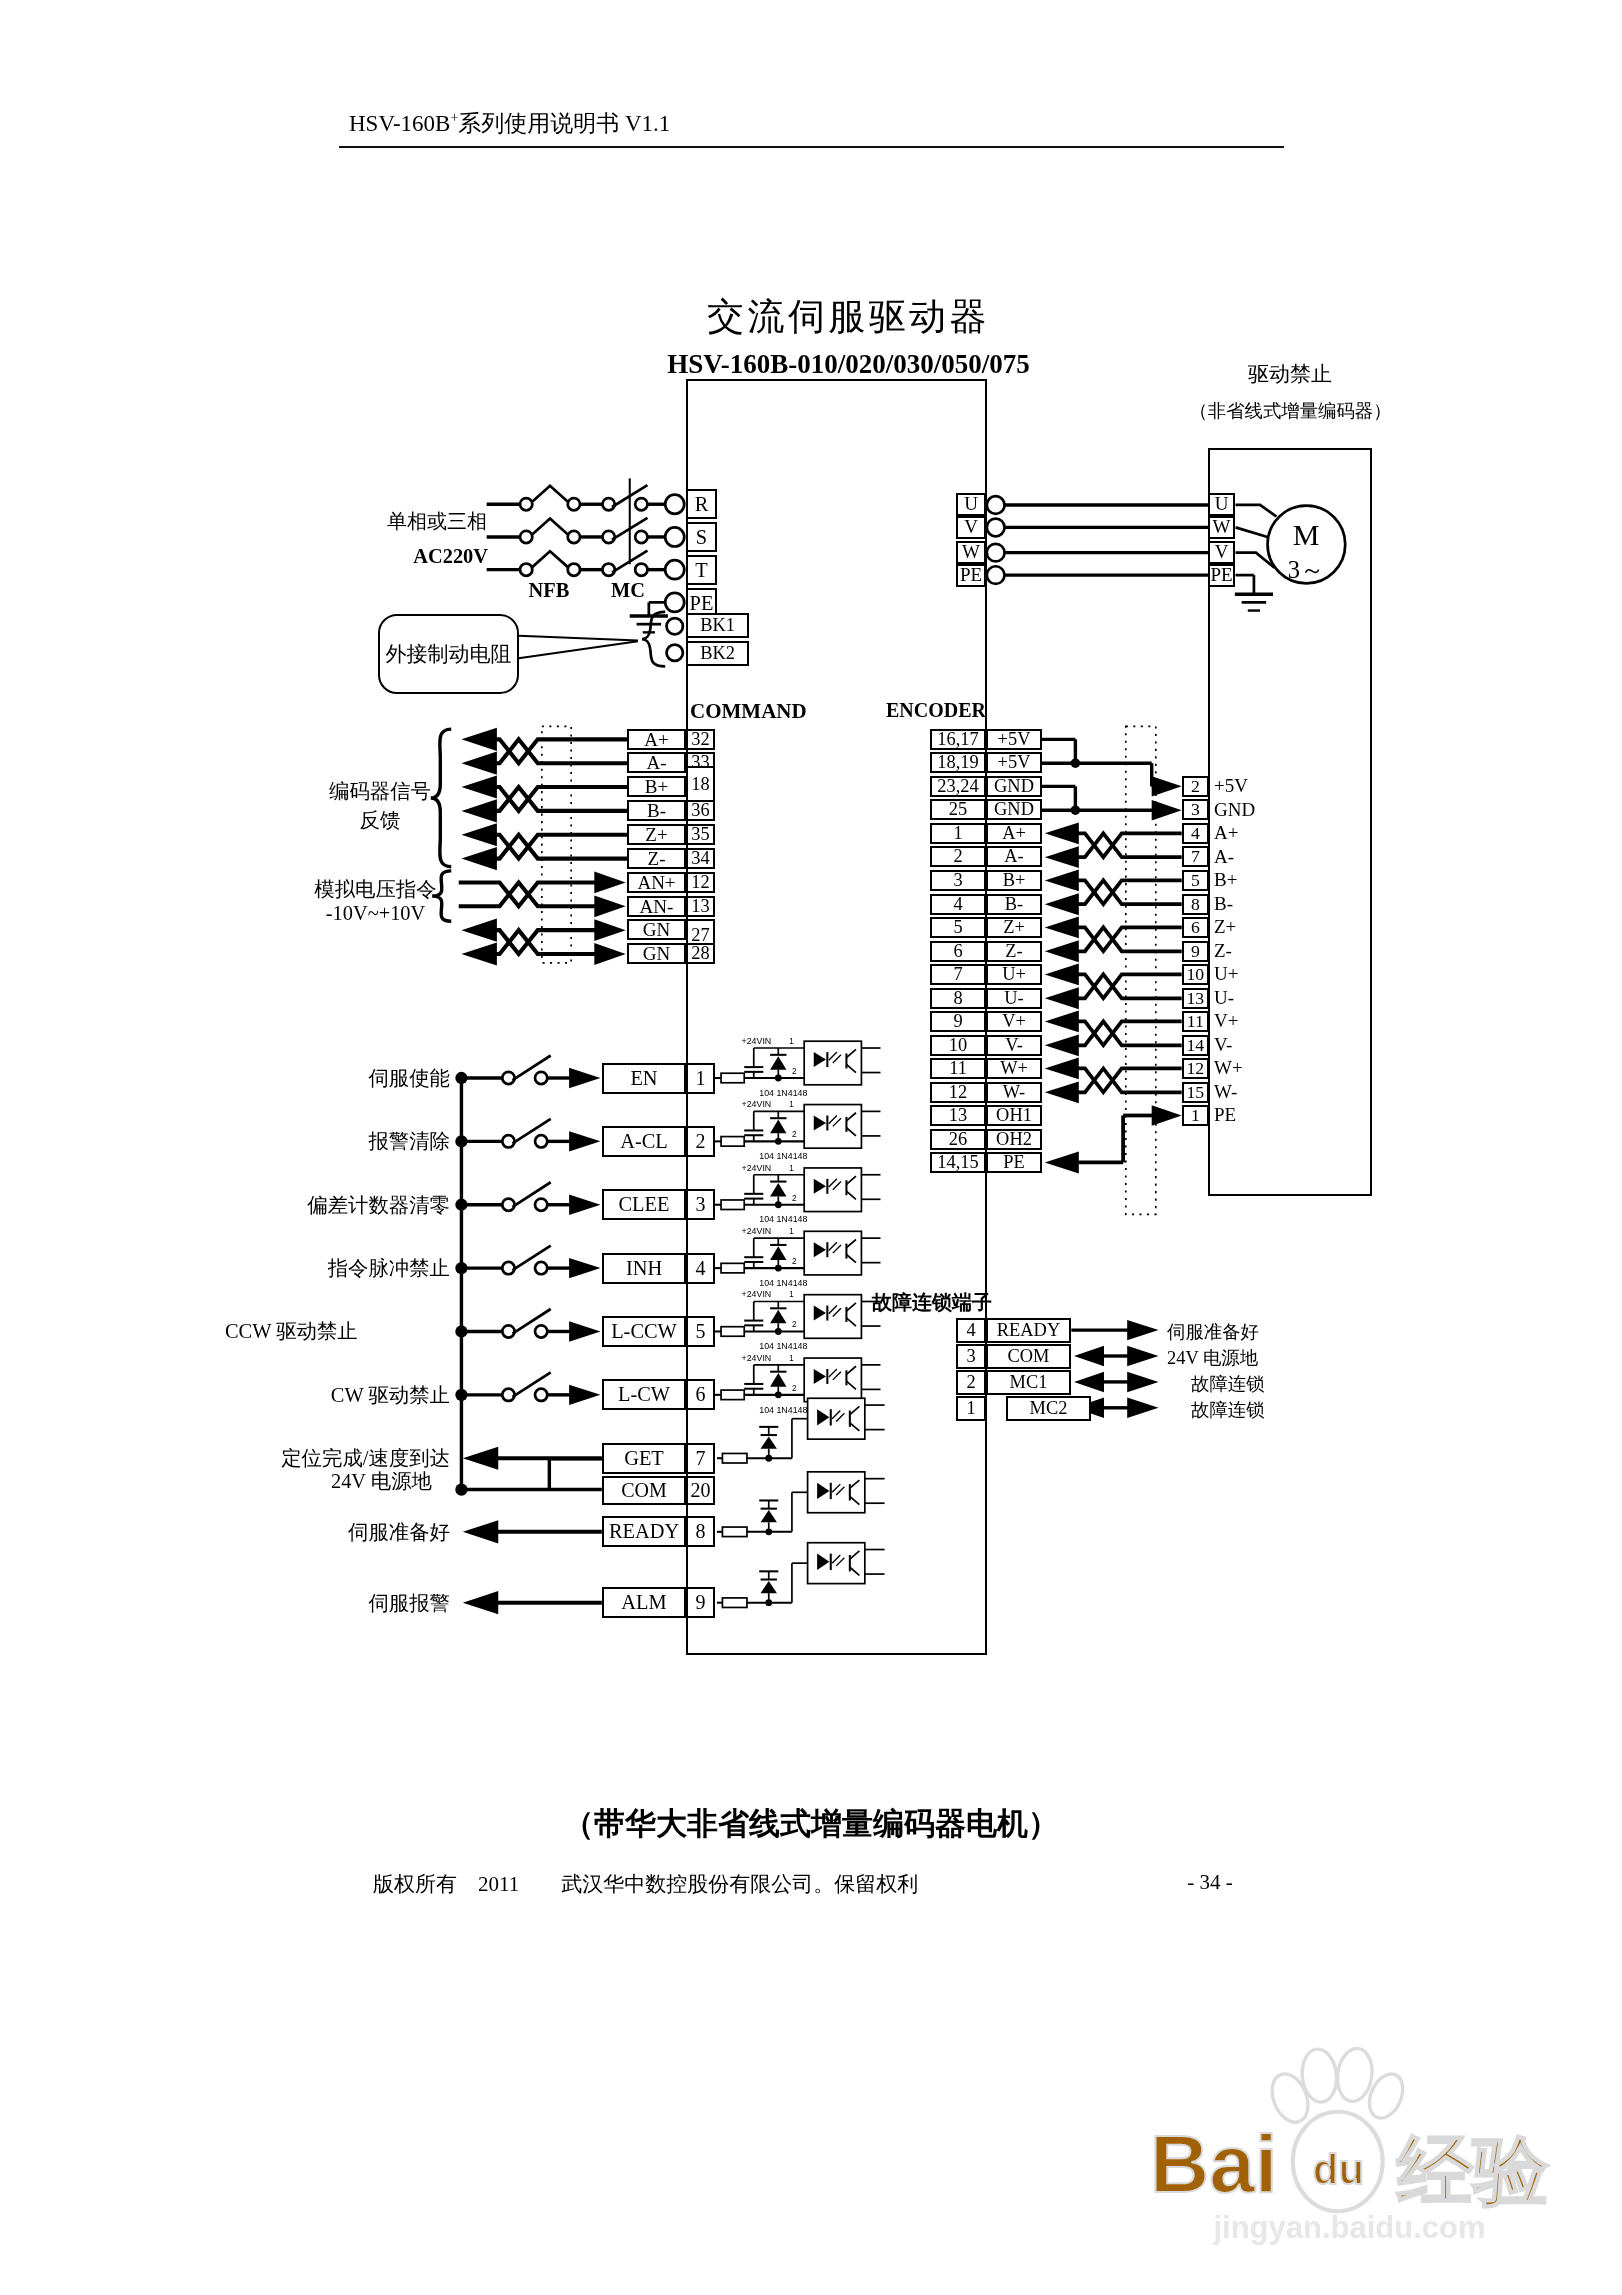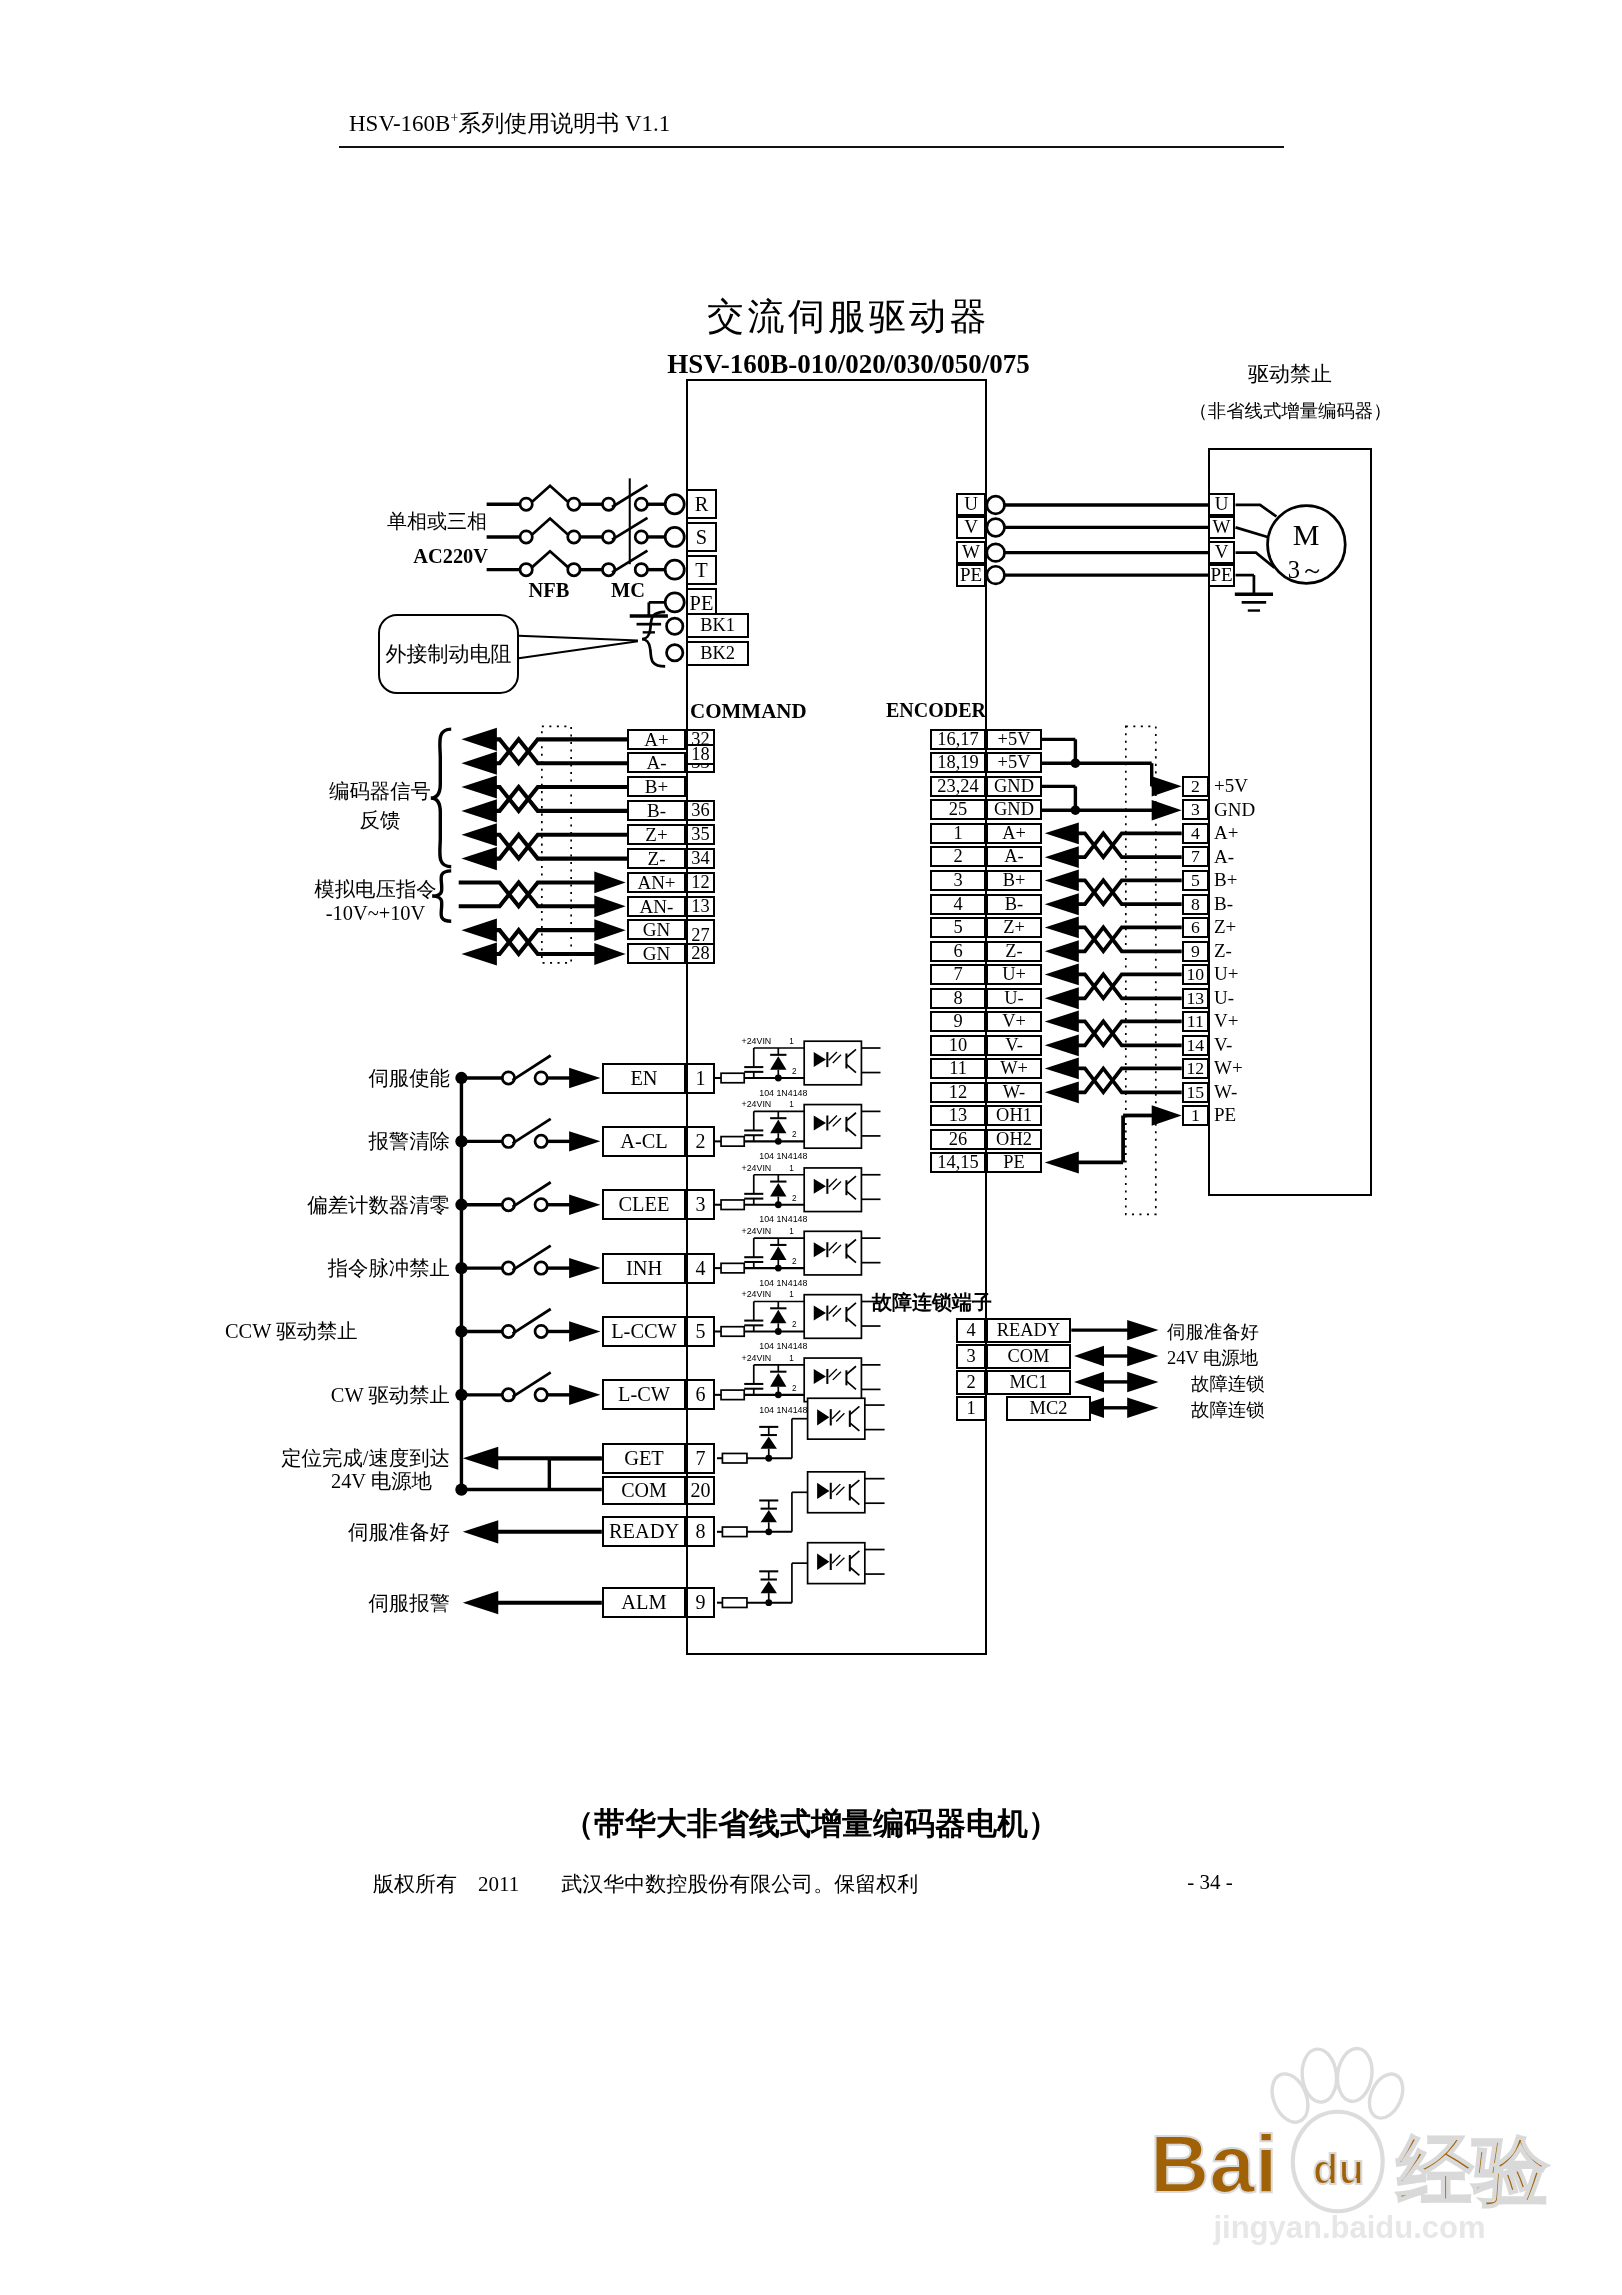--- a/index.html
+++ b/index.html
@@ -502,21 +502,21 @@
     <div class="bx" style="left: 1208px; top: 516px; width: 27px; height: 22.5px; border-width: 2px; font-size: 19px;">W</div>
     <div class="bx" style="left: 956px; top: 541px; width: 30px; height: 22.5px; border-width: 2px; font-size: 19px;">W</div>
     <div class="bx" style="left: 1208px; top: 541px; width: 27px; height: 22.5px; border-width: 2px; font-size: 19px;">V</div>
     <div class="bx" style="left: 956px; top: 564px; width: 30px; height: 22.5px; border-width: 2px; font-size: 19px;">PE</div>
     <div class="bx" style="left: 1208px; top: 564px; width: 27px; height: 22.5px; border-width: 2px; font-size: 19px;">PE</div>
     <div class="bx" style="left: 627px; top: 729px; width: 59px; height: 21px; border-width: 2px; font-size: 19px;">A+</div>
     <div class="bx" style="left: 686px; top: 729px; width: 29px; height: 21px; border-width: 2px; font-size: 18.4px;">32</div>
     <div class="bx" style="left: 627px; top: 752px; width: 59px; height: 21px; border-width: 2px; font-size: 19px;">A-</div>
     <div class="bx" style="left: 686px; top: 752px; width: 29px; height: 21px; border-width: 2px; font-size: 18.4px;">33</div>
     <div class="bx" style="left: 627px; top: 776px; width: 59px; height: 21px; border-width: 2px; font-size: 19px;">B+</div>
-    <div class="bx" style="left: 686px; top: 744px; width: 29px; height: 21px; border-width: 2px; font-size: 18.4px;">18</div>
+    <div class="bx" style="left: 686px; top: 766px; width: 29px; height: 36px; border-width: 2px; font-size: 18.4px;">18</div>
     <div class="bx" style="left: 627px; top: 800px; width: 59px; height: 21px; border-width: 2px; font-size: 19px;">B-</div>
     <div class="bx" style="left: 686px; top: 800px; width: 29px; height: 21px; border-width: 2px; font-size: 18.4px;">36</div>
     <div class="bx" style="left: 627px; top: 824px; width: 59px; height: 21px; border-width: 2px; font-size: 19px;">Z+</div>
     <div class="bx" style="left: 686px; top: 824px; width: 29px; height: 21px; border-width: 2px; font-size: 18.4px;">35</div>
     <div class="bx" style="left: 627px; top: 848px; width: 59px; height: 21px; border-width: 2px; font-size: 19px;">Z-</div>
     <div class="bx" style="left: 686px; top: 848px; width: 29px; height: 21px; border-width: 2px; font-size: 18.4px;">34</div>
     <div class="bx" style="left: 627px; top: 872px; width: 59px; height: 21px; border-width: 2px; font-size: 19px;">AN+</div>
     <div class="bx" style="left: 686px; top: 872px; width: 29px; height: 21px; border-width: 2px; font-size: 18.4px;">12</div>
     <div class="bx" style="left: 627px; top: 896px; width: 59px; height: 21px; border-width: 2px; font-size: 19px;">AN-</div>
     <div class="bx" style="left: 686px; top: 896px; width: 29px; height: 21px; border-width: 2px; font-size: 18.4px;">13</div>

